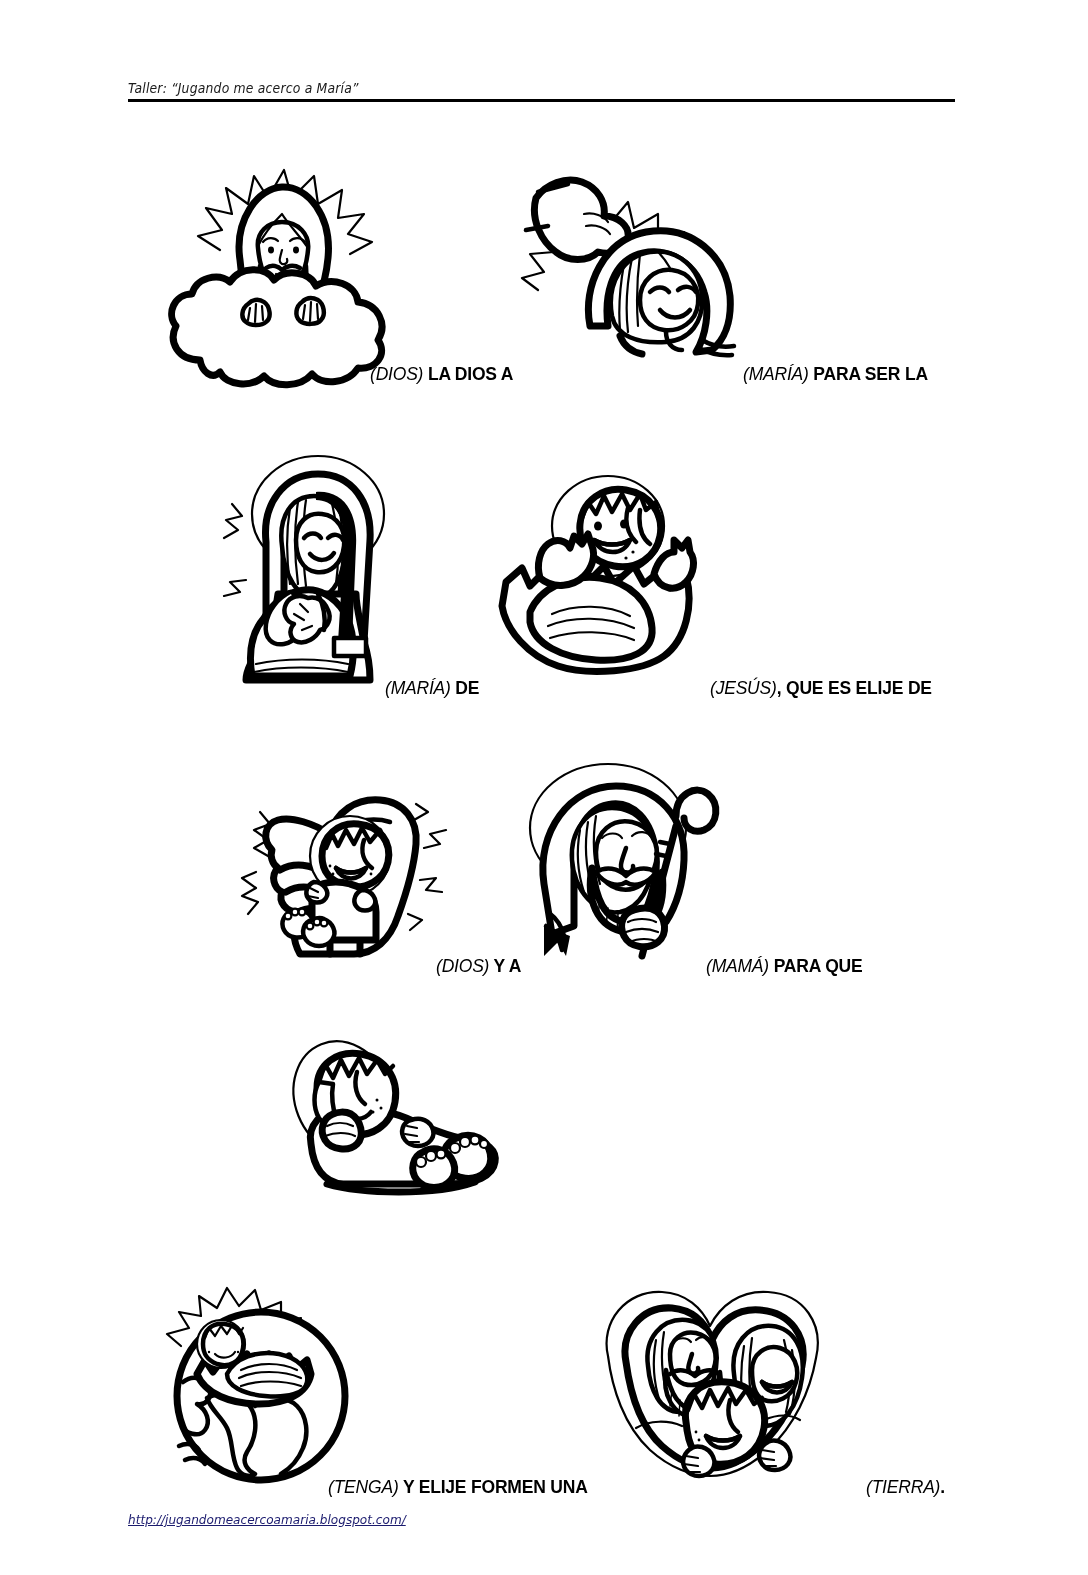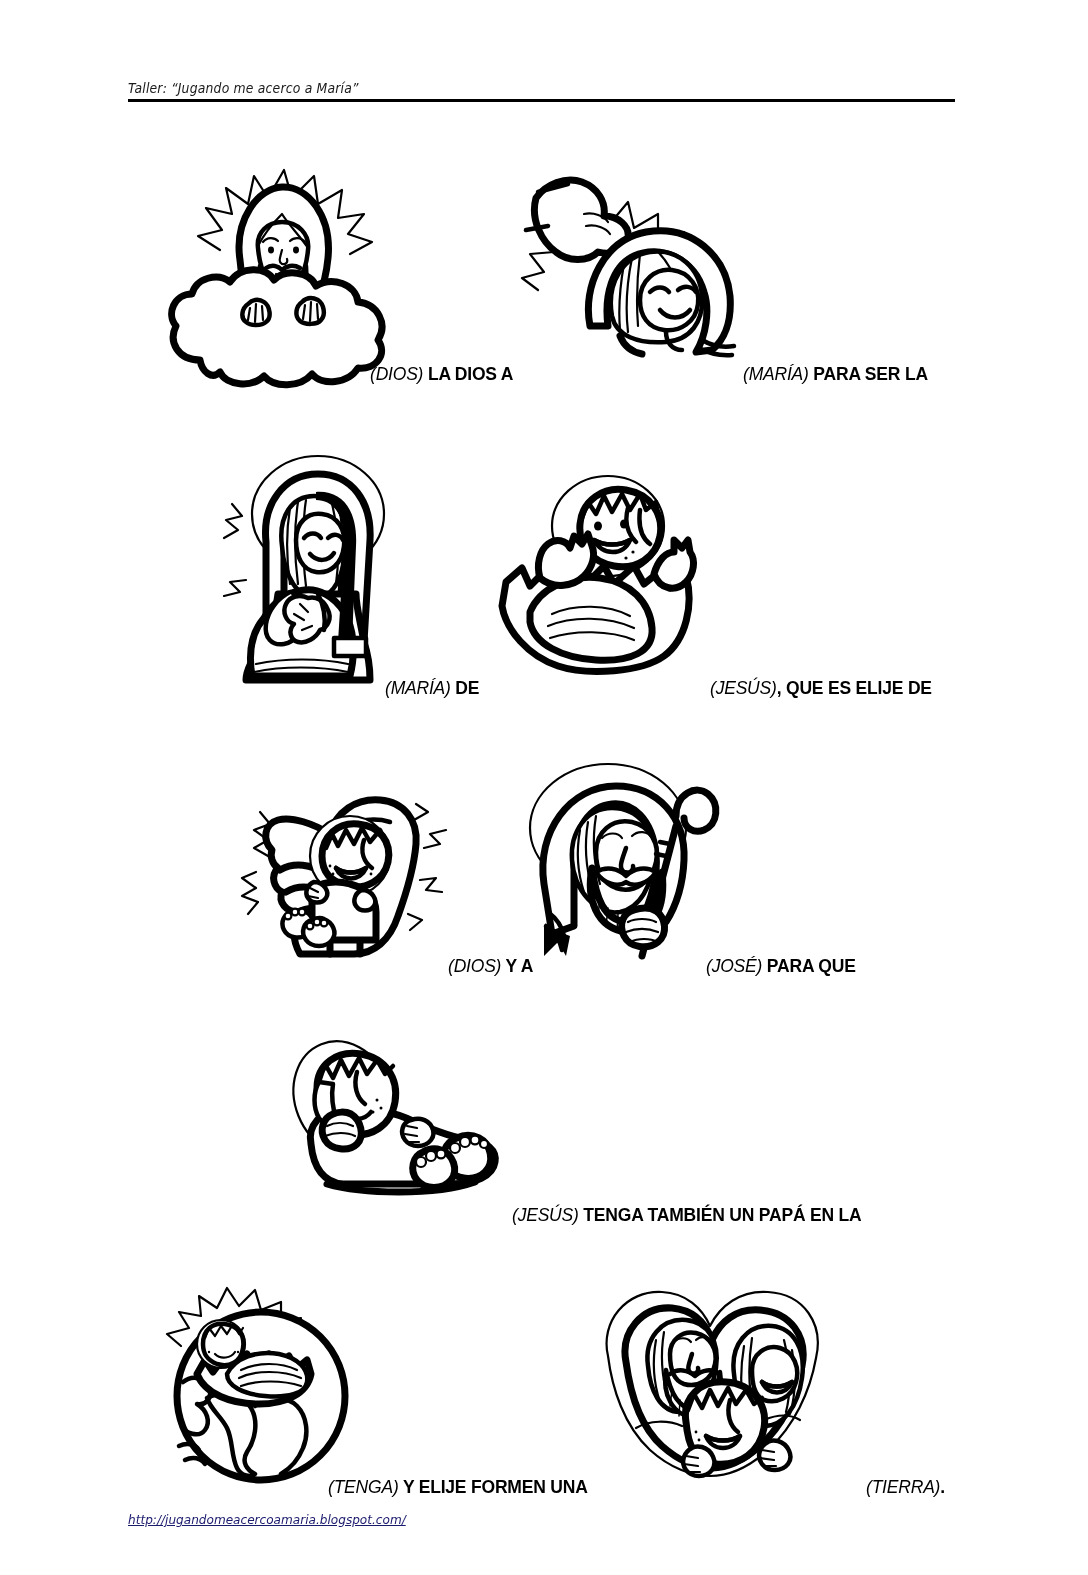--- a/index.html
+++ b/index.html
@@ -387,25 +387,25 @@
       <path class="ln thick" d="M176 70 L142 200"></path>
       <path class="ln med" d="M170 88 L160 86 M166 100 L156 98"></path>
 
       <path class="ln thick fillw" d="M134 154 C124 156 118 168 124 180 C130 192 148 194 158 186
                C168 178 166 162 156 155 C148 150 140 152 134 154 Z"></path>
       <path class="ln thin" d="M128 166 C136 162 148 162 156 166 M126 176 C136 172 148 172 158 176
                                M130 186 C138 182 150 182 158 186"></path>
     </svg>
   </div>
 
-  <div class="caption" style="left:448px; top:928px;">
+  <div class="caption" style="left:436px; top:928px;">
     <span class="tag">(DIOS)</span><span> Y A</span>
   </div>
   <div class="caption" style="left:706px; top:928px;">
-    <span class="tag">(JOSÉ)</span><span> PARA QUE</span>
+    <span class="tag">(MAMÁ)</span><span> PARA QUE</span>
   </div>
 
   <div class="art" style="left:275px; top:998px; width:250px; height:175px;">
     <svg viewBox="0 0 250 175" width="250" height="175">
 
       <ellipse class="ln thin fillw" cx="68" cy="72" rx="48" ry="58" transform="rotate(-22 68 72)"></ellipse>
 
       <path class="ln thick fillw" d="M36 118 C32 100 46 84 68 82 C92 80 120 86 140 96
                C158 104 178 112 196 114 C212 116 222 124 220 136
                C218 150 200 158 176 158 L68 158 C46 156 38 138 36 118 Z"></path>
@@ -444,23 +444,20 @@
       <path class="ln thick fillw" d="M148 126 C138 130 134 144 142 154 C150 164 168 164 176 154
                C184 144 178 128 166 124 C160 122 153 123 148 126 Z"></path>
       <circle class="ln thin fillw" cx="146" cy="136" r="5"></circle>
       <circle class="ln thin fillw" cx="156" cy="130" r="5"></circle>
       <circle class="ln thin fillw" cx="166" cy="128" r="4.4"></circle>
 
       <path class="ln thick" d="M52 158 C86 168 160 170 200 156"></path>
     </svg>
   </div>
 
-  <div class="caption" style="left:512px; top:1177px;">
-    <span class="tag">(JESÚS)</span><span> TENGA TAMBIÉN UN PAPÁ EN LA</span>
-  </div>
 
   <div class="art" style="left:155px; top:1250px; width:215px; height:205px;">
     <svg viewBox="0 0 215 205" width="215" height="205">
 
       <path class="ln thin" d="M26 68 L12 56 L34 50 L24 34 L46 38 L44 18 L62 30 L72 10
                                L84 28 L100 12 L106 32 L126 24 L126 44 L146 40 L140 58
                                L162 60 L150 74"></path>
 
       <circle class="ln thick fillw" cx="106" cy="118" r="84"></circle>
 

